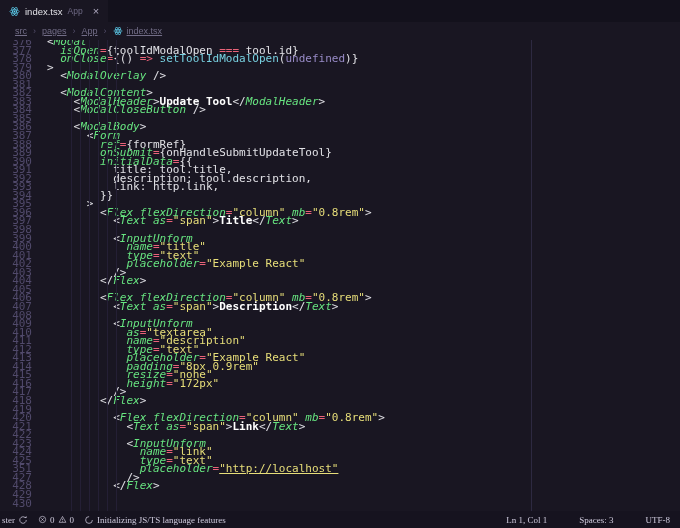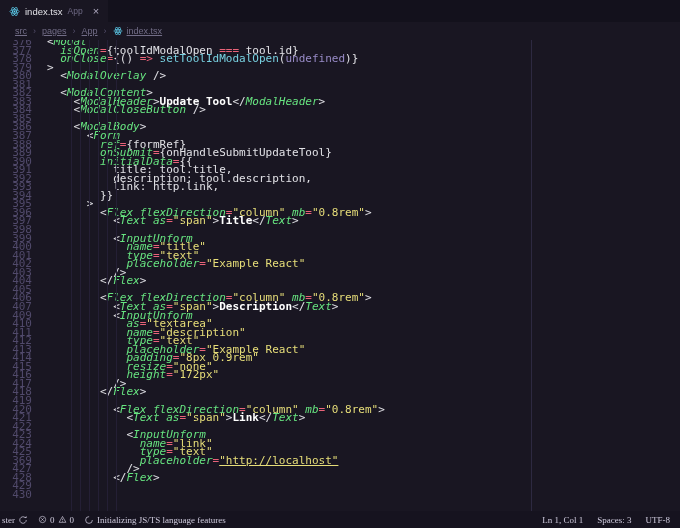--- a/index.html
+++ b/index.html
@@ -36,21 +36,21 @@
   .c-k { color:#988bc7; }
   .c-x { color:#ffffff; font-weight:bold; }
   .c-u { text-decoration:underline; }
   .guide { position:absolute; top:0; bottom:0; width:1px; background:#241f35; }
   .ruler { position:absolute; top:0; bottom:0; width:1px; background:#2d2941; }
 
   
   .statusbar { height:17px; background:#16131f; display:flex; align-items:center;
                font-size:9px; color:#cfcbdd; padding:0 10px 0 2px; gap:10px;font-family:Liberation Serif, serif; }
   .sitem { display:flex; align-items:center; gap:3px; }
-  .sright { margin-left:auto; display:flex; align-items:center; gap:14px; }
+  .sright { margin-left:auto; display:flex; align-items:center; gap:32px; }
   .sicon { display:inline-flex; align-items:center; }
   .sicon svg { display:block; }
 </style>
 </head>
 <body>
 
 <div class="tabbar">
   <div class="tab">
     <span class="sicon">
       <svg width="11" height="11" viewBox="0 0 24 24">
@@ -124,38 +124,39 @@
       <div class="code-line"><span class="ln">398</span><span class="code"></span></div>
       <div class="code-line"><span class="ln">399</span><span class="code"><span class="c-p">          &lt;</span><span class="c-t">InputUnform</span></span></div>
       <div class="code-line"><span class="ln">400</span><span class="code"><span class="c-p">            </span><span class="c-a">name</span><span class="c-o">=</span><span class="c-s">"title"</span></span></div>
       <div class="code-line"><span class="ln">401</span><span class="code"><span class="c-p">            </span><span class="c-a">type</span><span class="c-o">=</span><span class="c-s">"text"</span></span></div>
       <div class="code-line"><span class="ln">402</span><span class="code"><span class="c-p">            </span><span class="c-a">placeholder</span><span class="c-o">=</span><span class="c-s">"Example React"</span></span></div>
       <div class="code-line"><span class="ln">403</span><span class="code"><span class="c-p">          /&gt;</span></span></div>
       <div class="code-line"><span class="ln">404</span><span class="code"><span class="c-p">        &lt;/</span><span class="c-t">Flex</span><span class="c-p">&gt;</span></span></div>
       <div class="code-line"><span class="ln">405</span><span class="code"></span></div>
       <div class="code-line"><span class="ln">406</span><span class="code"><span class="c-p">        &lt;</span><span class="c-t">Flex</span><span class="c-p"> </span><span class="c-a">flexDirection</span><span class="c-o">=</span><span class="c-s">"column"</span><span class="c-p"> </span><span class="c-a">mb</span><span class="c-o">=</span><span class="c-s">"0.8rem"</span><span class="c-p">&gt;</span></span></div>
       <div class="code-line"><span class="ln">407</span><span class="code"><span class="c-p">          &lt;</span><span class="c-t">Text</span><span class="c-p"> </span><span class="c-a">as</span><span class="c-o">=</span><span class="c-s">"span"</span><span class="c-p">&gt;</span><span class="c-x">Description</span><span class="c-p">&lt;/</span><span class="c-t">Text</span><span class="c-p">&gt;</span></span></div>
+      <div class="code-line"><span class="ln">408</span><span class="code"></span></div>
       <div class="code-line"><span class="ln">409</span><span class="code"><span class="c-p">          &lt;</span><span class="c-t">InputUnform</span></span></div>
       <div class="code-line"><span class="ln">410</span><span class="code"><span class="c-p">            </span><span class="c-a">as</span><span class="c-o">=</span><span class="c-s">"textarea"</span></span></div>
       <div class="code-line"><span class="ln">411</span><span class="code"><span class="c-p">            </span><span class="c-a">name</span><span class="c-o">=</span><span class="c-s">"description"</span></span></div>
       <div class="code-line"><span class="ln">412</span><span class="code"><span class="c-p">            </span><span class="c-a">type</span><span class="c-o">=</span><span class="c-s">"text"</span></span></div>
       <div class="code-line"><span class="ln">413</span><span class="code"><span class="c-p">            </span><span class="c-a">placeholder</span><span class="c-o">=</span><span class="c-s">"Example React"</span></span></div>
       <div class="code-line"><span class="ln">414</span><span class="code"><span class="c-p">            </span><span class="c-a">padding</span><span class="c-o">=</span><span class="c-s">"8px 0.9rem"</span></span></div>
       <div class="code-line"><span class="ln">415</span><span class="code"><span class="c-p">            </span><span class="c-a">resize</span><span class="c-o">=</span><span class="c-s">"none"</span></span></div>
       <div class="code-line"><span class="ln">416</span><span class="code"><span class="c-p">            </span><span class="c-a">height</span><span class="c-o">=</span><span class="c-s">"172px"</span></span></div>
       <div class="code-line"><span class="ln">417</span><span class="code"><span class="c-p">          /&gt;</span></span></div>
       <div class="code-line"><span class="ln">418</span><span class="code"><span class="c-p">        &lt;/</span><span class="c-t">Flex</span><span class="c-p">&gt;</span></span></div>
       <div class="code-line"><span class="ln">419</span><span class="code"></span></div>
       <div class="code-line"><span class="ln">420</span><span class="code"><span class="c-p">          &lt;</span><span class="c-t">Flex</span><span class="c-p"> </span><span class="c-a">flexDirection</span><span class="c-o">=</span><span class="c-s">"column"</span><span class="c-p"> </span><span class="c-a">mb</span><span class="c-o">=</span><span class="c-s">"0.8rem"</span><span class="c-p">&gt;</span></span></div>
       <div class="code-line"><span class="ln">421</span><span class="code"><span class="c-p">            &lt;</span><span class="c-t">Text</span><span class="c-p"> </span><span class="c-a">as</span><span class="c-o">=</span><span class="c-s">"span"</span><span class="c-p">&gt;</span><span class="c-x">Link</span><span class="c-p">&lt;/</span><span class="c-t">Text</span><span class="c-p">&gt;</span></span></div>
       <div class="code-line"><span class="ln">422</span><span class="code"></span></div>
       <div class="code-line"><span class="ln">423</span><span class="code"><span class="c-p">            &lt;</span><span class="c-t">InputUnform</span></span></div>
       <div class="code-line"><span class="ln">424</span><span class="code"><span class="c-p">              </span><span class="c-a">name</span><span class="c-o">=</span><span class="c-s">"link"</span></span></div>
       <div class="code-line"><span class="ln">425</span><span class="code"><span class="c-p">              </span><span class="c-a">type</span><span class="c-o">=</span><span class="c-s">"text"</span></span></div>
-      <div class="code-line"><span class="ln">369</span><span class="code"><span class="c-p">              </span><span class="c-a">placeholder</span><span class="c-o">=</span><span class="c-s c-u">"http://localhost"</span></span></div>
+      <div class="code-line"><span class="ln">351</span><span class="code"><span class="c-p">              </span><span class="c-a">placeholder</span><span class="c-o">=</span><span class="c-s c-u">"http://localhost"</span></span></div>
       <div class="code-line"><span class="ln">427</span><span class="code"><span class="c-p">            /&gt;</span></span></div>
       <div class="code-line"><span class="ln">428</span><span class="code"><span class="c-p">          &lt;/</span><span class="c-t">Flex</span><span class="c-p">&gt;</span></span></div>
       <div class="code-line"><span class="ln">429</span><span class="code"></span></div>
       <div class="code-line"><span class="ln">430</span><span class="code"></span></div>
     </div>
 </div>
 
 <div class="statusbar">
   <span class="sitem">
     <span>ster</span>

